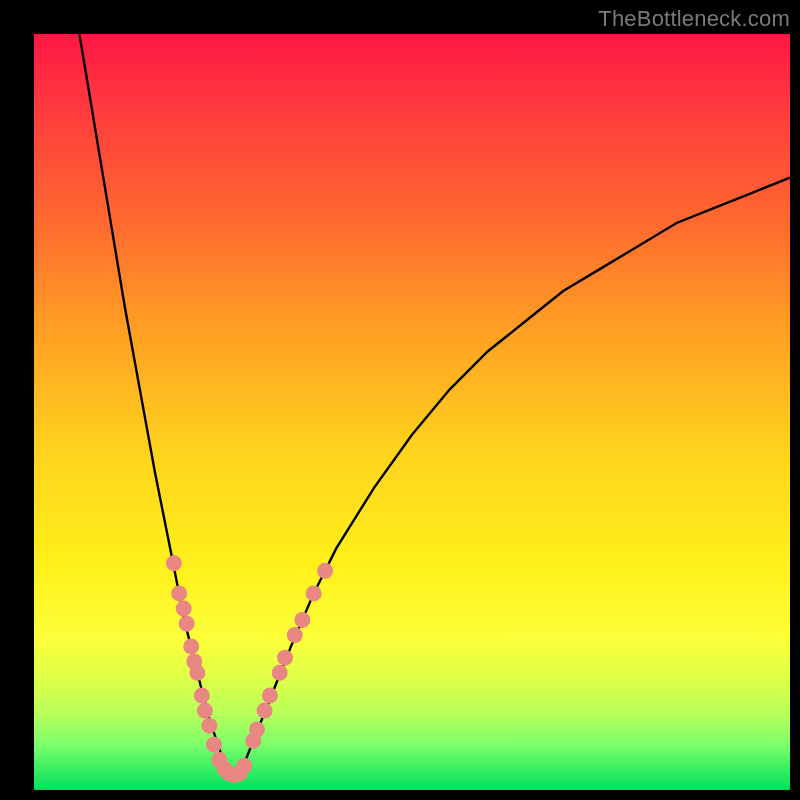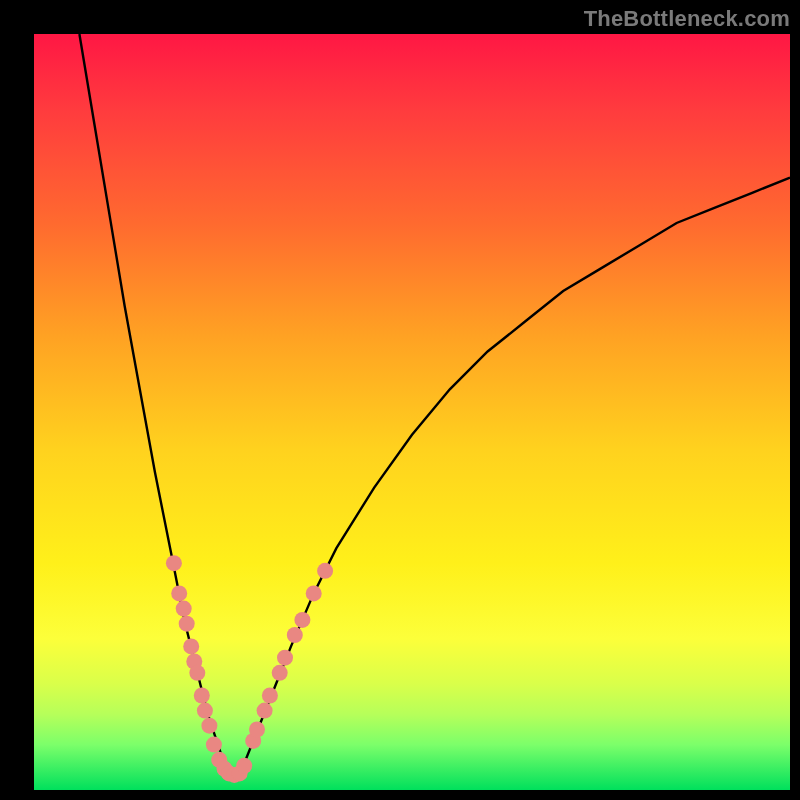--- a/index.html
+++ b/index.html
@@ -39,21 +39,21 @@
       #7cff6a 94%,
       #00e05c 100%
     );
   }
   .watermark {
     position: absolute;
     top: 6px;
     right: 10px;
     color: #7a7a7a;
     font-size: 22px;
-    font-weight: 700;
+    font-weight: 400;
     letter-spacing: 0.2px;
     user-select: none;
   }
   svg.curves {
     position: absolute;
     left: 0;
     top: 0;
     width: 756px;
     height: 756px;
     overflow: visible;

